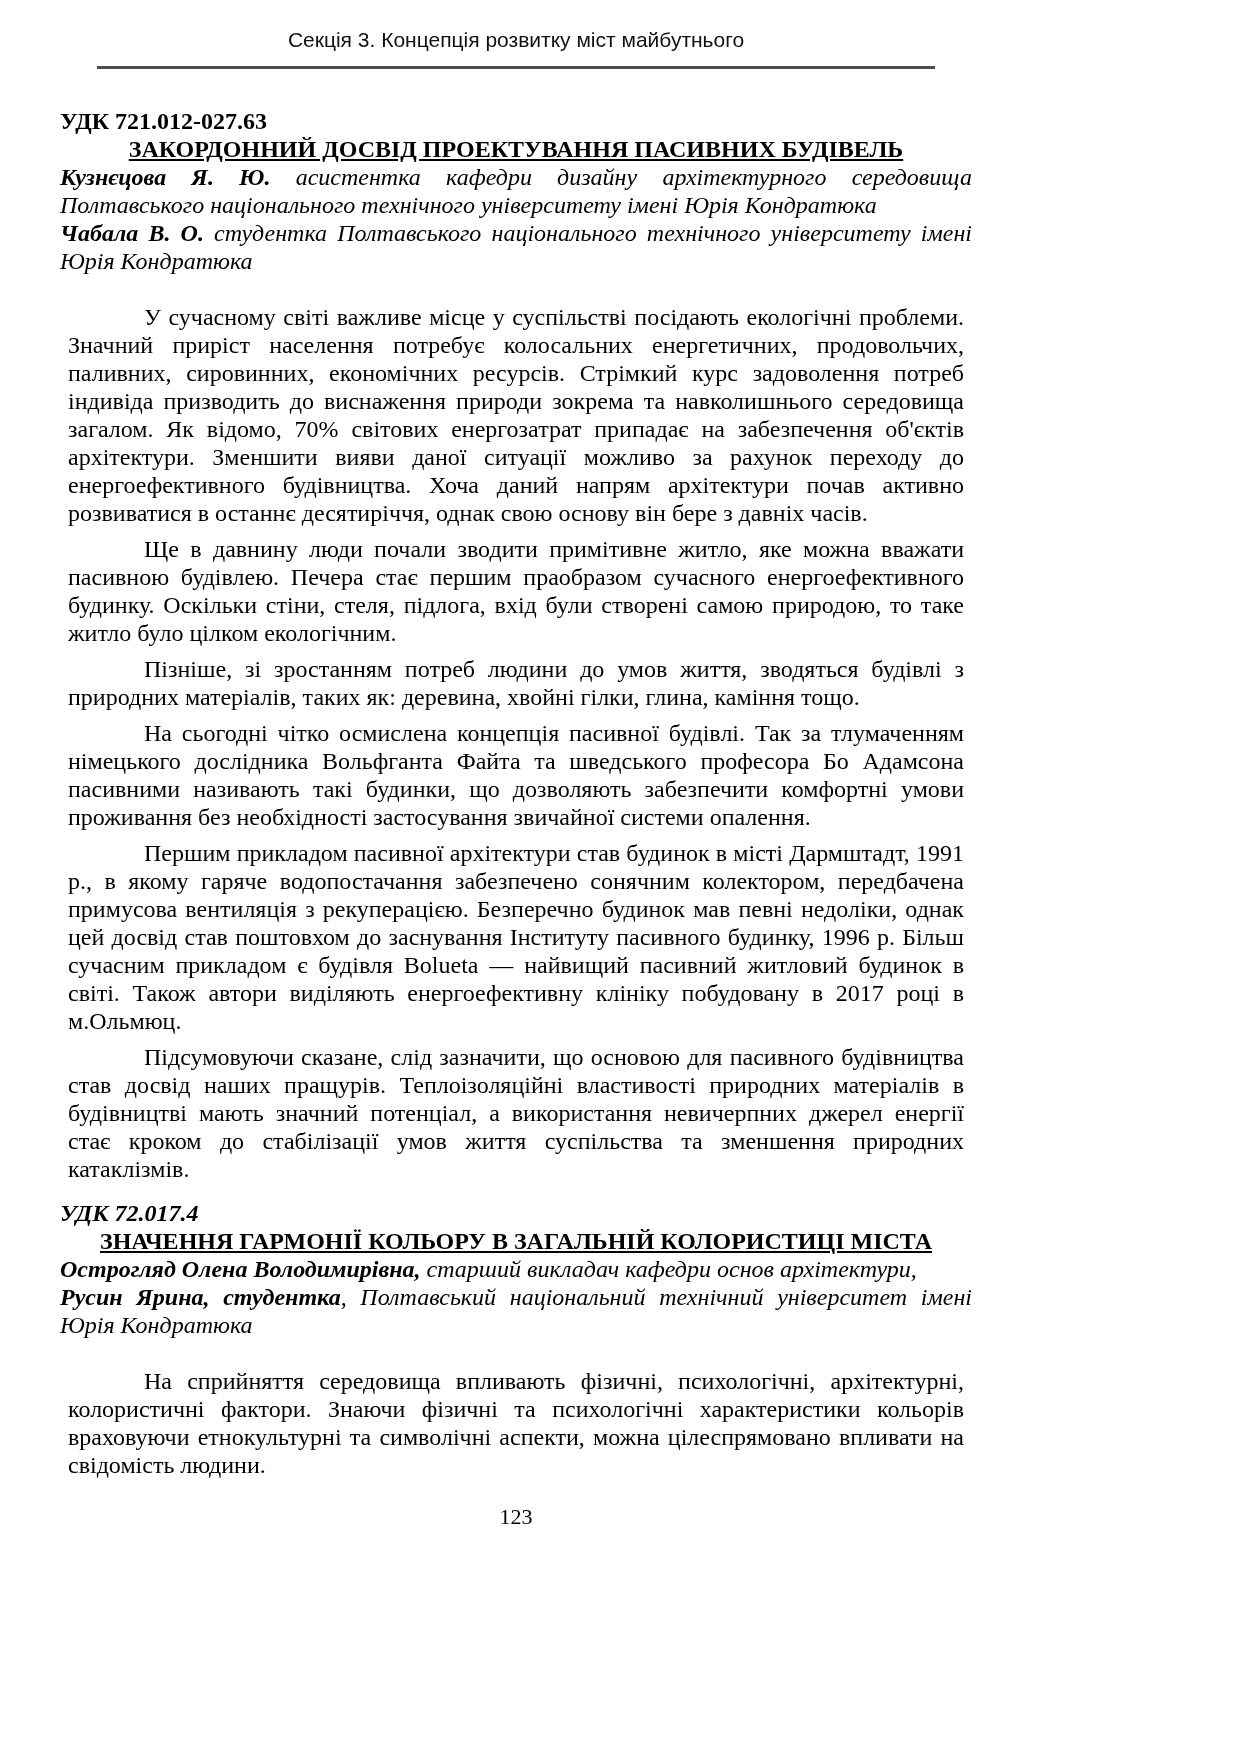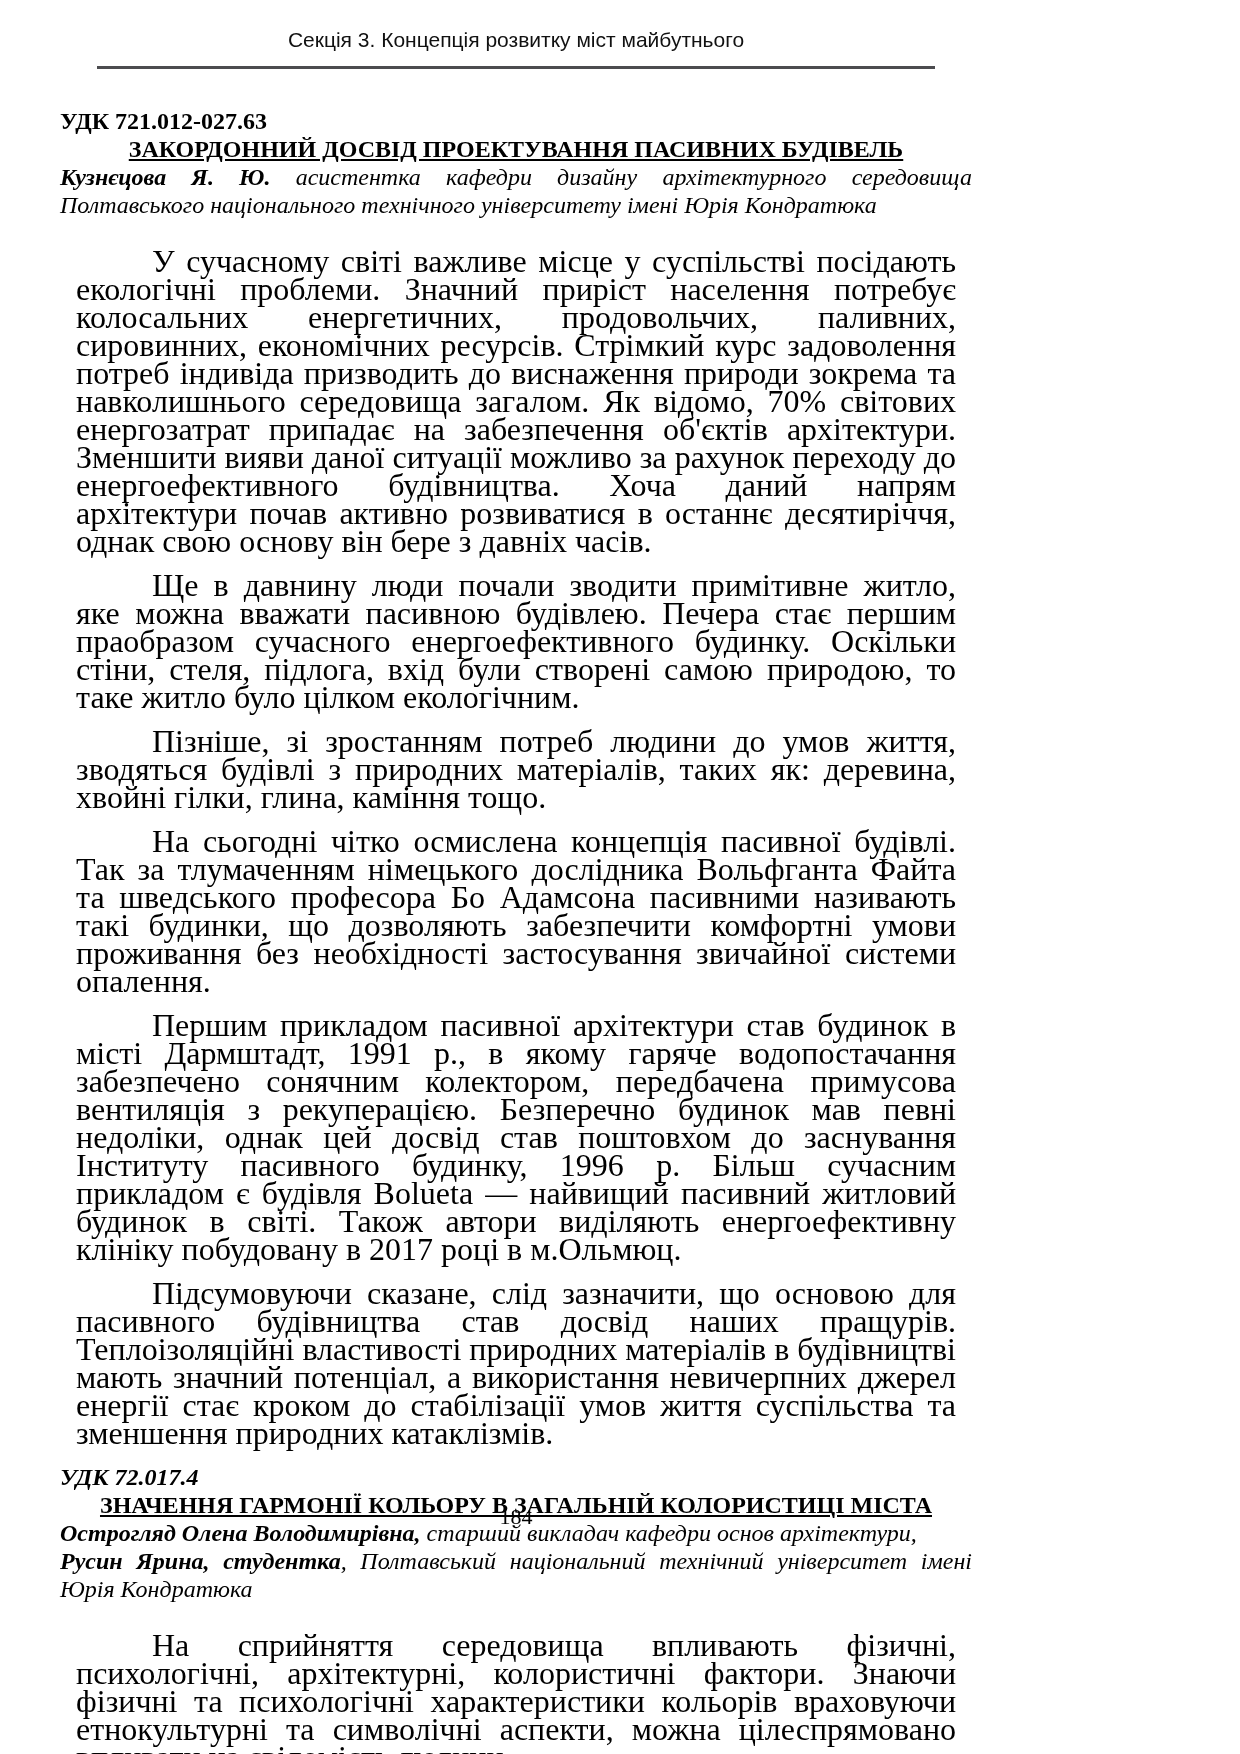--- a/index.html
+++ b/index.html
@@ -62,25 +62,25 @@
   }
   .author-name {
     font-weight: bold;
     font-style: italic;
     margin-top: 24px;
   }
   .body-block {
     margin-top: 28px;
   }
   .para {
-    font-size: 32px;
+    font-size: 24px;
     line-height: 28px;
     text-align: justify;
     text-indent: 76px;
-    margin: 16px;
+    margin: 8px;
   }
   .page-number {
     position: absolute;
     left: 0;
     right: 0;
     top: 1504px;
     text-align: center;
     font-size: 22px;
     line-height: 26px;
   }
@@ -96,20 +96,21 @@
   </header>
 
   <main class="content">
 
     <article class="article article-1">
       <p class="udk">УДК 721.012-027.63</p>
       <h1 class="article-title">ЗАКОРДОННИЙ ДОСВІД ПРОЕКТУВАННЯ ПАСИВНИХ БУДІВЕЛЬ</h1>
 
       <p class="author-line"><span class="author-name">Кузнєцова Я. Ю.</span><span class="author-role"> асистентка кафедри дизайну архітектурного середовища Полтавського національного технічного університету імені Юрія Кондратюка</span></p>
 
+      <p class="author-line"><span class="author-name">Чабала В. О.</span><span class="author-role"> студентка Полтавського національного технічного університету імені Юрія Кондратюка</span></p>
 
       <div class="body-block">
         <p class="para">У сучасному світі важливе місце у суспільстві посідають екологічні проблеми. Значний приріст населення потребує колосальних енергетичних, продовольчих, паливних, сировинних, економічних ресурсів. Стрімкий курс задоволення потреб індивіда призводить до виснаження природи зокрема та навколишнього середовища загалом. Як відомо, 70% світових енергозатрат припадає на забезпечення об'єктів архітектури. Зменшити вияви даної ситуації можливо за рахунок переходу до енергоефективного будівництва. Хоча даний напрям архітектури почав активно розвиватися в останнє десятиріччя, однак свою основу він бере з давніх часів.</p>
         <p class="para">Ще в давнину люди почали зводити примітивне житло, яке можна вважати пасивною будівлею. Печера стає першим праобразом сучасного енергоефективного будинку. Оскільки стіни, стеля, підлога, вхід були створені самою природою, то таке житло було цілком екологічним.</p>
         <p class="para">Пізніше, зі зростанням потреб людини до умов життя, зводяться будівлі з природних матеріалів, таких як: деревина, хвойні гілки, глина, каміння тощо.</p>
         <p class="para">На сьогодні чітко осмислена концепція пасивної будівлі. Так за тлумаченням німецького дослідника Вольфганта Файта та шведського професора Бо Адамсона пасивними називають такі будинки, що дозволяють забезпечити комфортні умови проживання без необхідності застосування звичайної системи опалення.</p>
         <p class="para">Першим прикладом пасивної архітектури став будинок в місті Дармштадт, 1991 р., в якому гаряче водопостачання забезпечено сонячним колектором, передбачена примусова вентиляція з рекуперацією. Безперечно будинок мав певні недоліки, однак цей досвід став поштовхом до заснування Інституту пасивного будинку, 1996 р. Більш сучасним прикладом є будівля Bolueta — найвищий пасивний житловий будинок в світі. Також автори виділяють енергоефективну клініку побудовану в 2017 році в м.Ольмюц.</p>
         <p class="para">Підсумовуючи сказане, слід зазначити, що основою для пасивного будівництва став досвід наших пращурів. Теплоізоляційні властивості природних матеріалів в будівництві мають значний потенціал, а використання невичерпних джерел енергії стає кроком до стабілізації умов життя суспільства та зменшення природних катаклізмів.</p>
       </div>
     </article>
@@ -123,16 +124,16 @@
       <p class="author-line"><span class="author-name">Русин Ярина, студентка</span><span class="author-role">, Полтавський національний технічний університет імені Юрія Кондратюка</span></p>
 
       <div class="body-block">
         <p class="para">На сприйняття середовища впливають фізичні, психологічні, архітектурні, колористичні фактори. Знаючи фізичні та психологічні характеристики кольорів враховуючи етнокультурні та символічні аспекти, можна цілеспрямовано впливати на свідомість людини.</p>
       </div>
     </article>
 
   </main>
 
   <footer>
-    <div class="page-number">184</div>
+    <div class="page-number">123</div>
   </footer>
 
 </div>
 
 </body></html>

